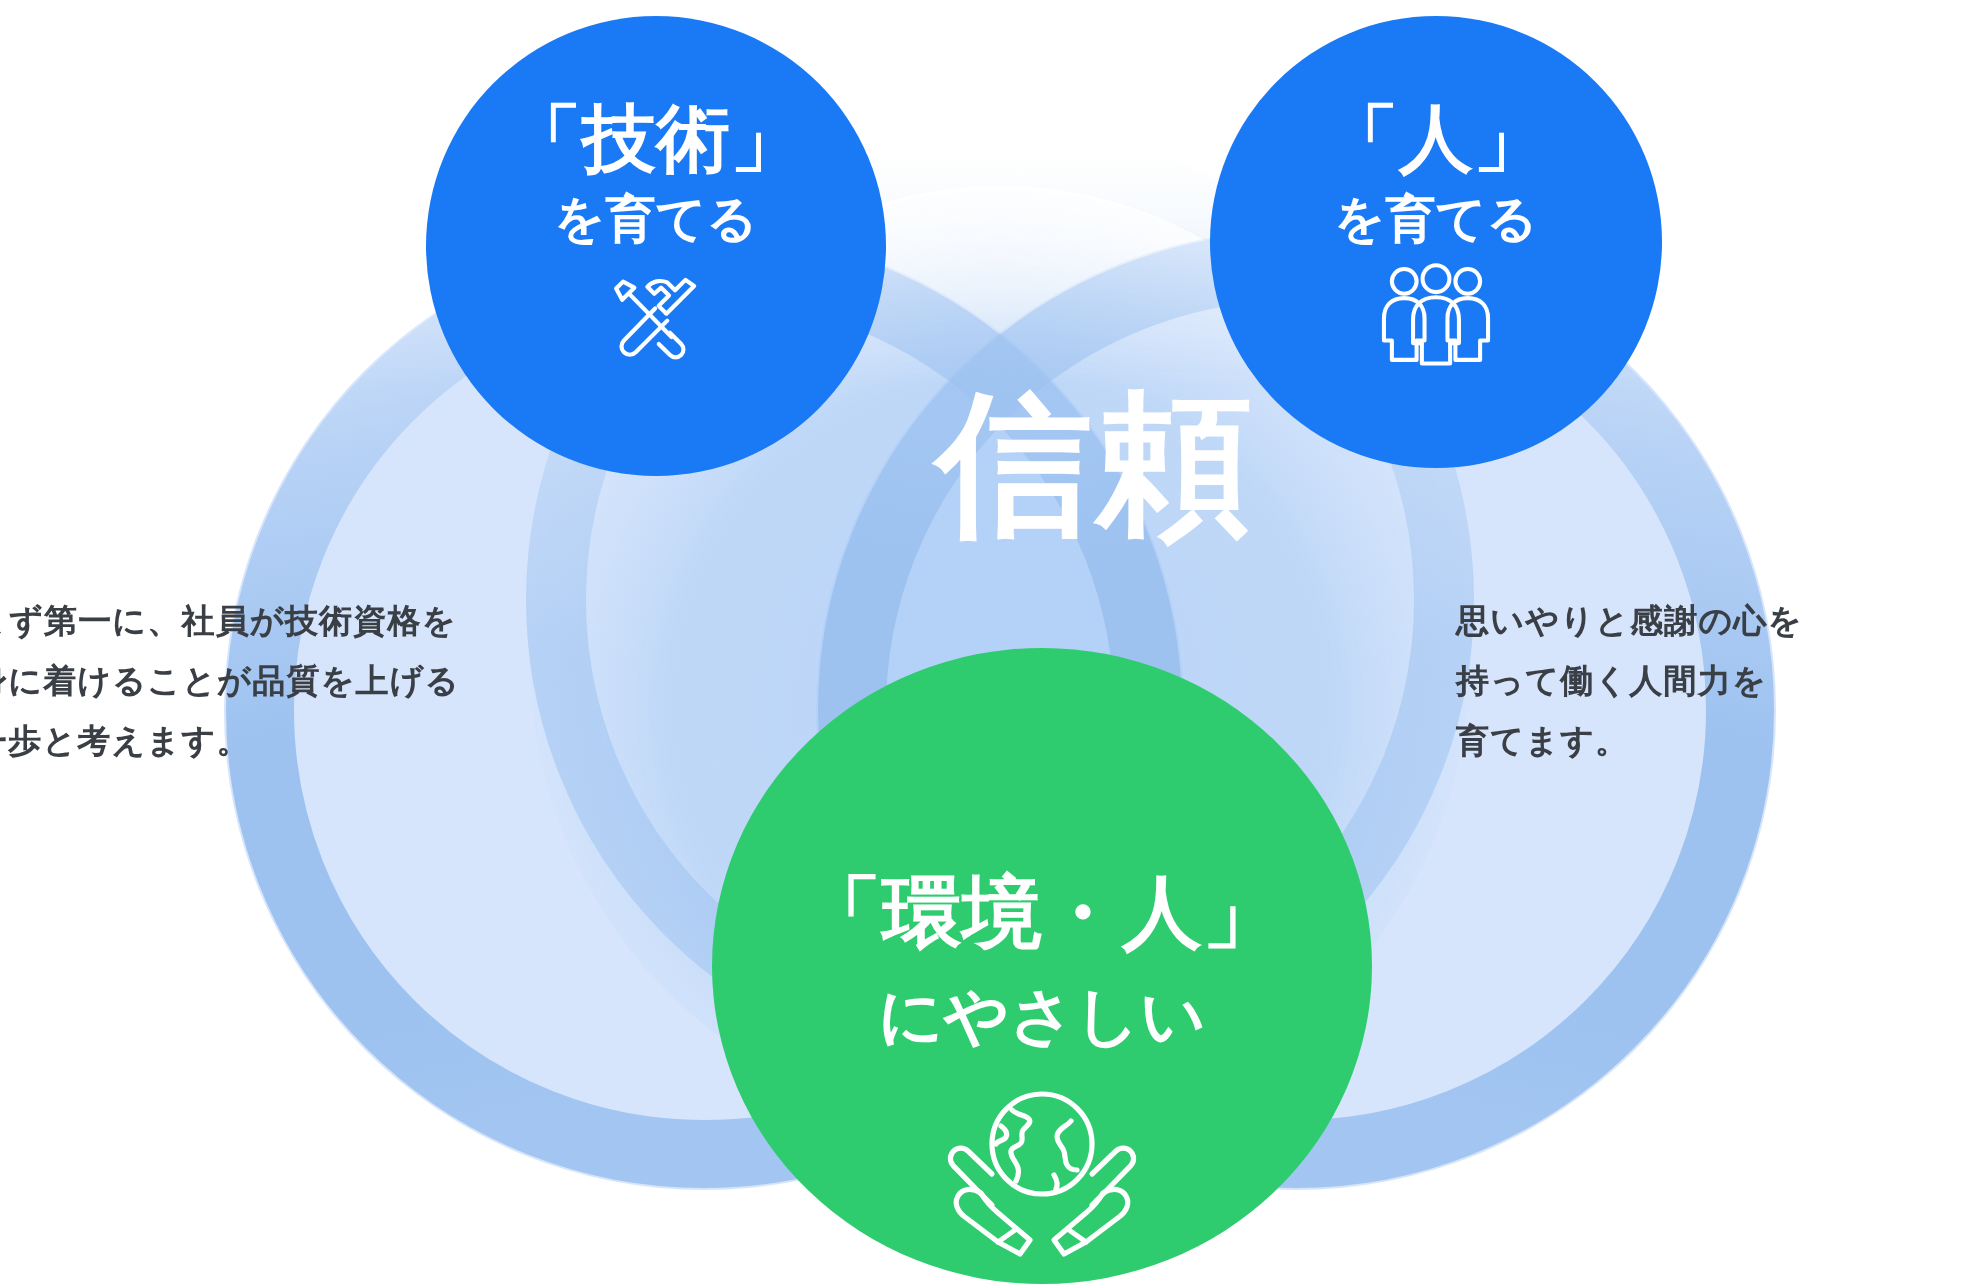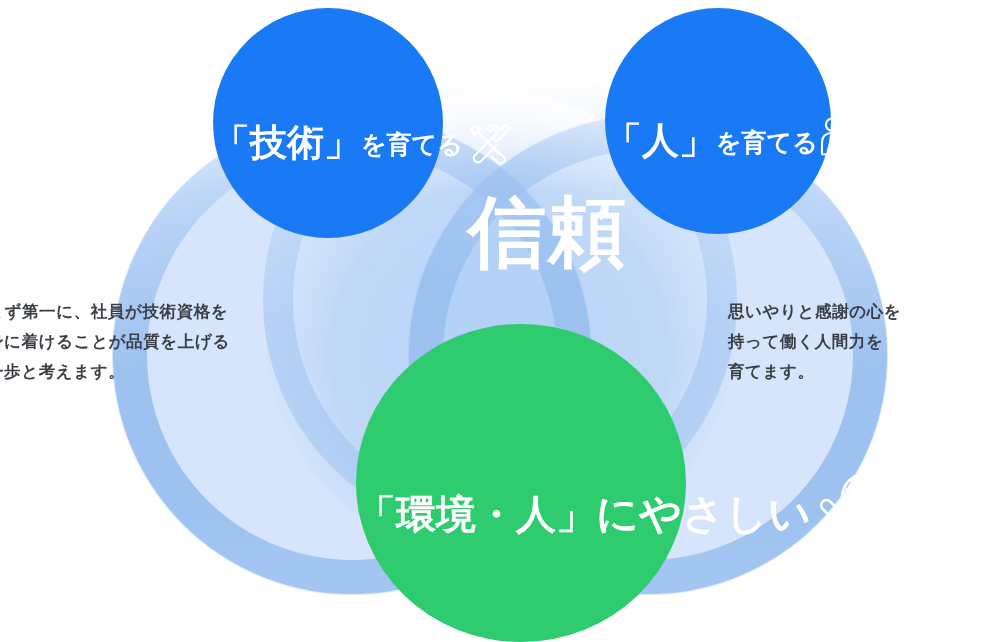--- a/index.html
+++ b/index.html
@@ -40,21 +40,21 @@
     color: #ffffff;
     letter-spacing: 2px;
     white-space: nowrap;
   }
 
   
   .bubble {
     position: absolute;
     border-radius: 50%;
     display: flex;
-    flex-direction: row;
+    flex-direction: column;
     align-items: center;
     justify-content: flex-start;
     color: #ffffff;
     text-align: center;
     box-sizing: border-box;
   }
   .bubble .line1 {
     font-weight: 700;
     letter-spacing: 0px;
     white-space: nowrap;
@@ -94,23 +94,24 @@
   #bubble-people .bubble-icon { margin-top: 4px; }
 
   
   #bubble-eco {
     left: 356px;
     top: 324px;
     width: 330px;
     height: 318px;
     background: #2ecc6f;
     padding-top: 62px;
+    justify-content: flex-end;
   }
   #bubble-eco .line1 { font-size: 40px; line-height: 50px; }
-  #bubble-eco .line2 { font-size: 42px; line-height: 54px; margin-top: -1px; }
+  #bubble-eco .line2 { font-size: 32px; line-height: 54px; margin-top: -1px; }
   #bubble-eco .bubble-icon { margin-top: 8px; }
 
   
   .side-note {
     position: absolute;
     font-size: 16.5px;
     line-height: 30px;
     font-weight: 700;
     color: #3a3f46;
     letter-spacing: 0.6px;

